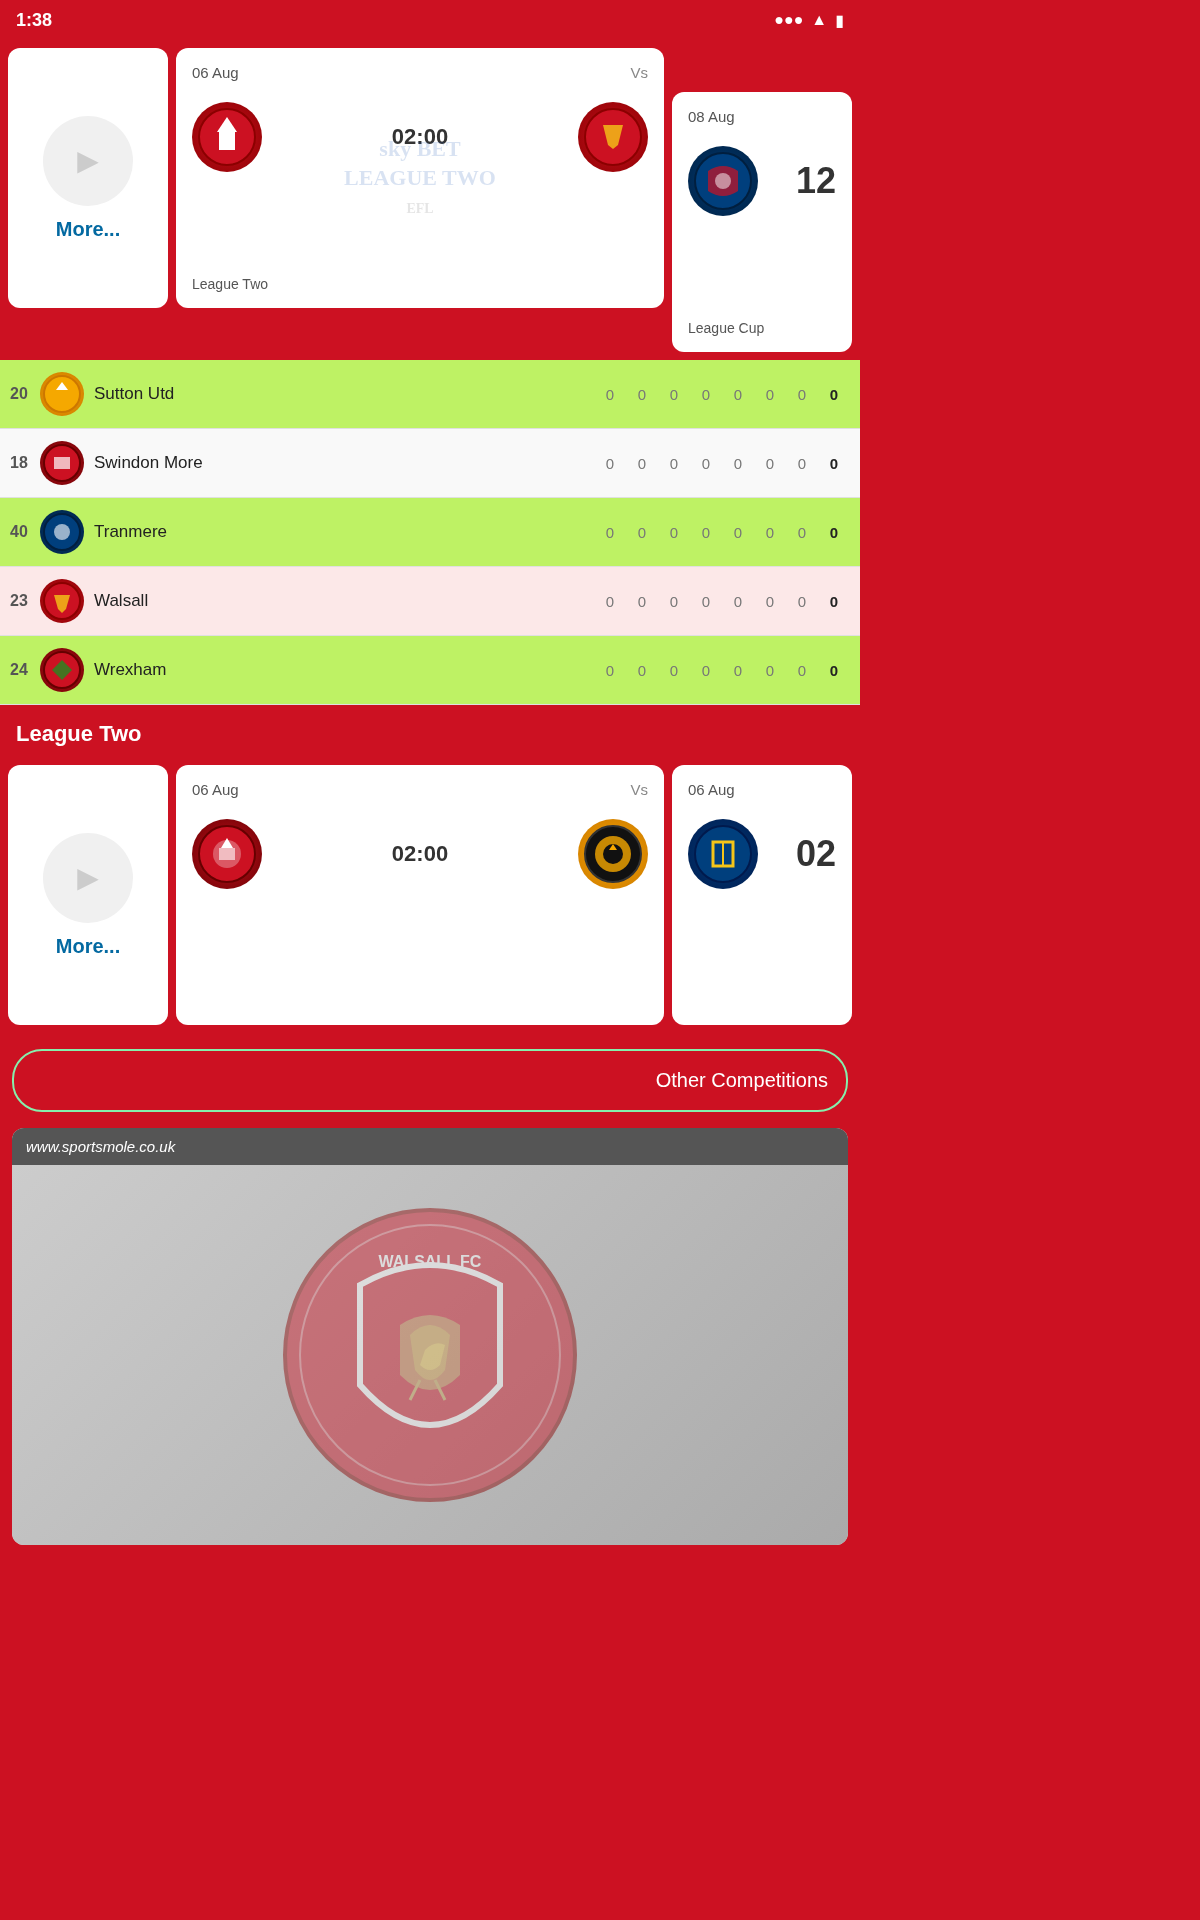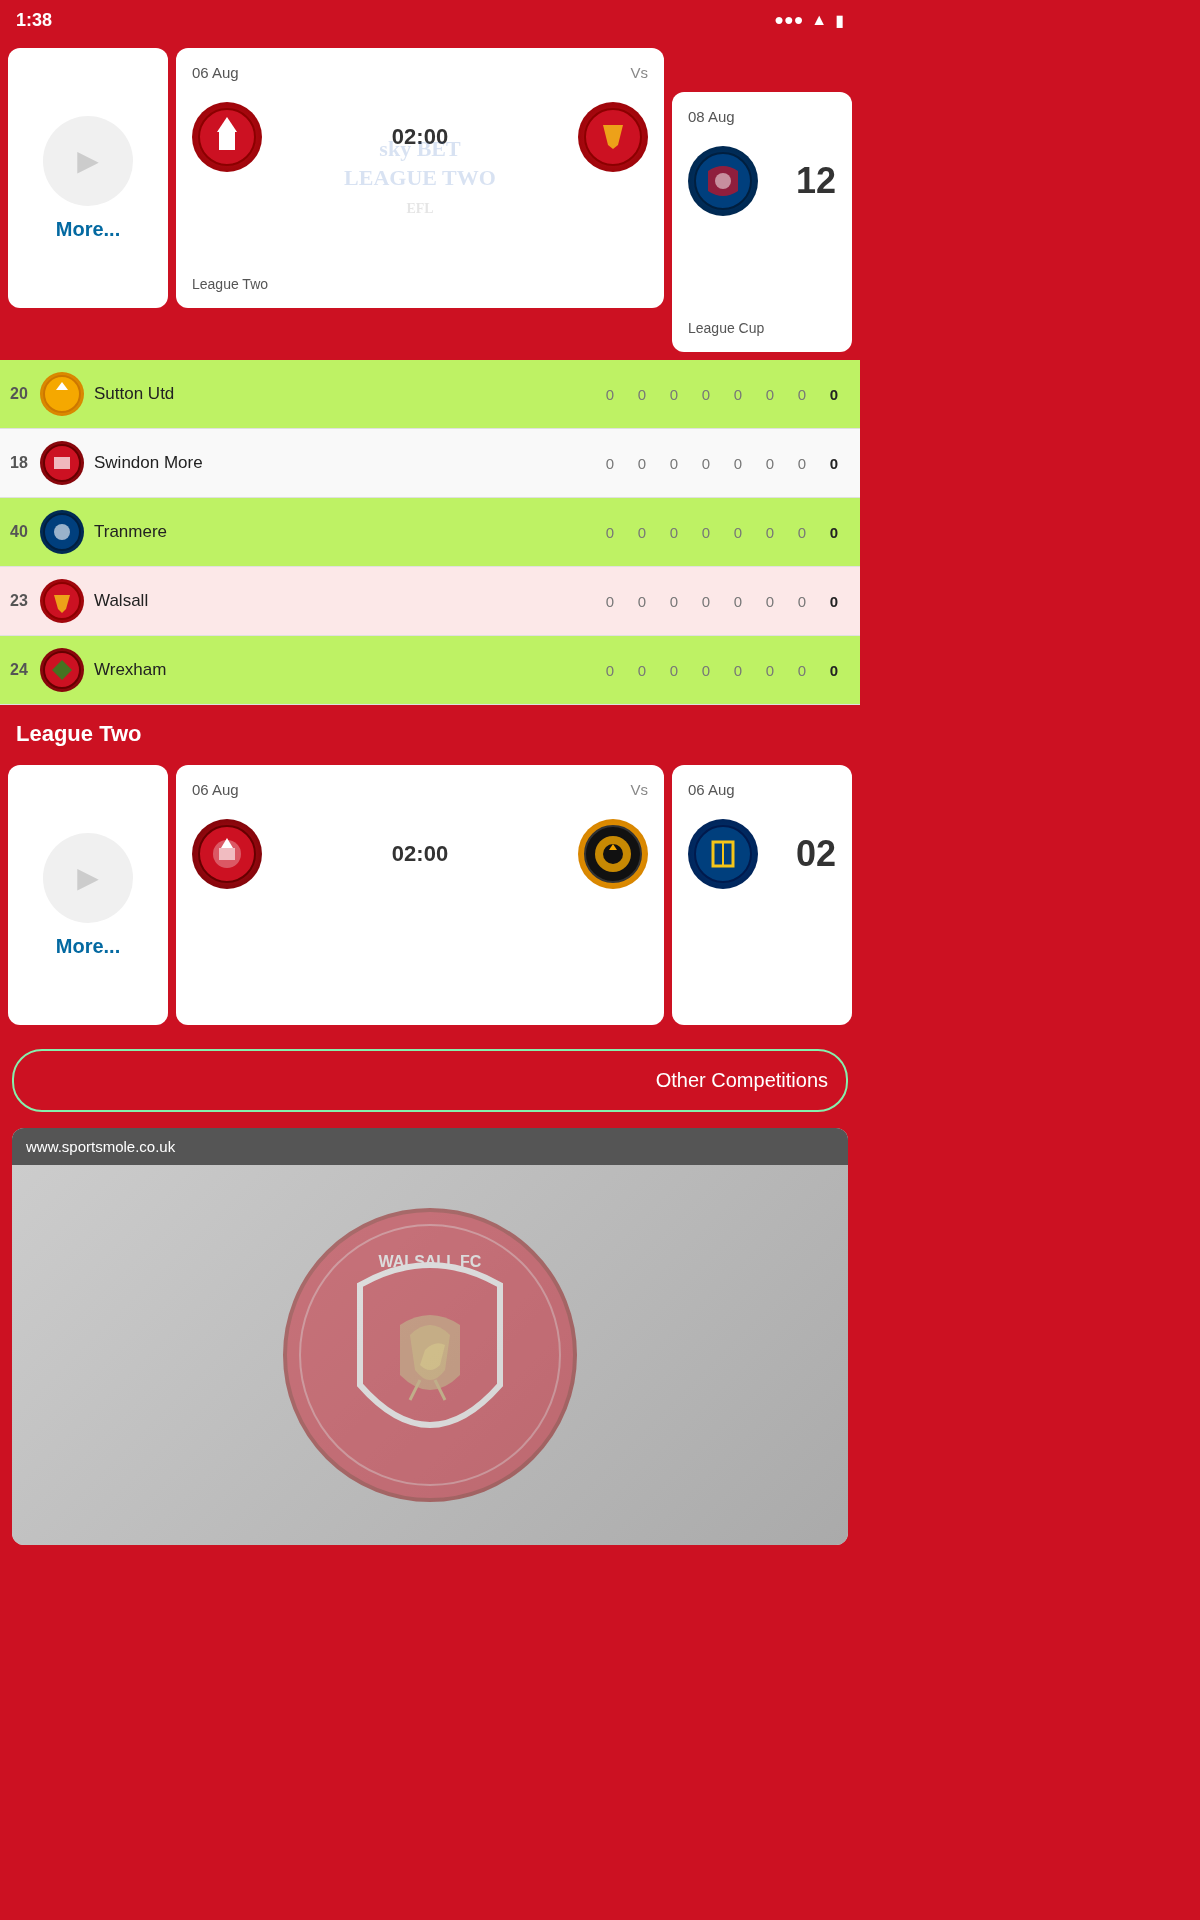--- a/index.html
+++ b/index.html
@@ -224,20 +224,21 @@
       margin: 8px 12px;
       border-radius: 12px;
       overflow: hidden;
       background: #ddd;
     }
     .web-preview-bar {
       background: #555;
       padding: 10px 14px;
       color: white;
       font-size: 15px;
+      font-style: italic;
     }
     .web-preview-image {
       background: linear-gradient(135deg, #ccc 0%, #aaa 100%);
       height: 380px;
       display: flex;
       align-items: center;
       justify-content: center;
       position: relative;
     }
 

